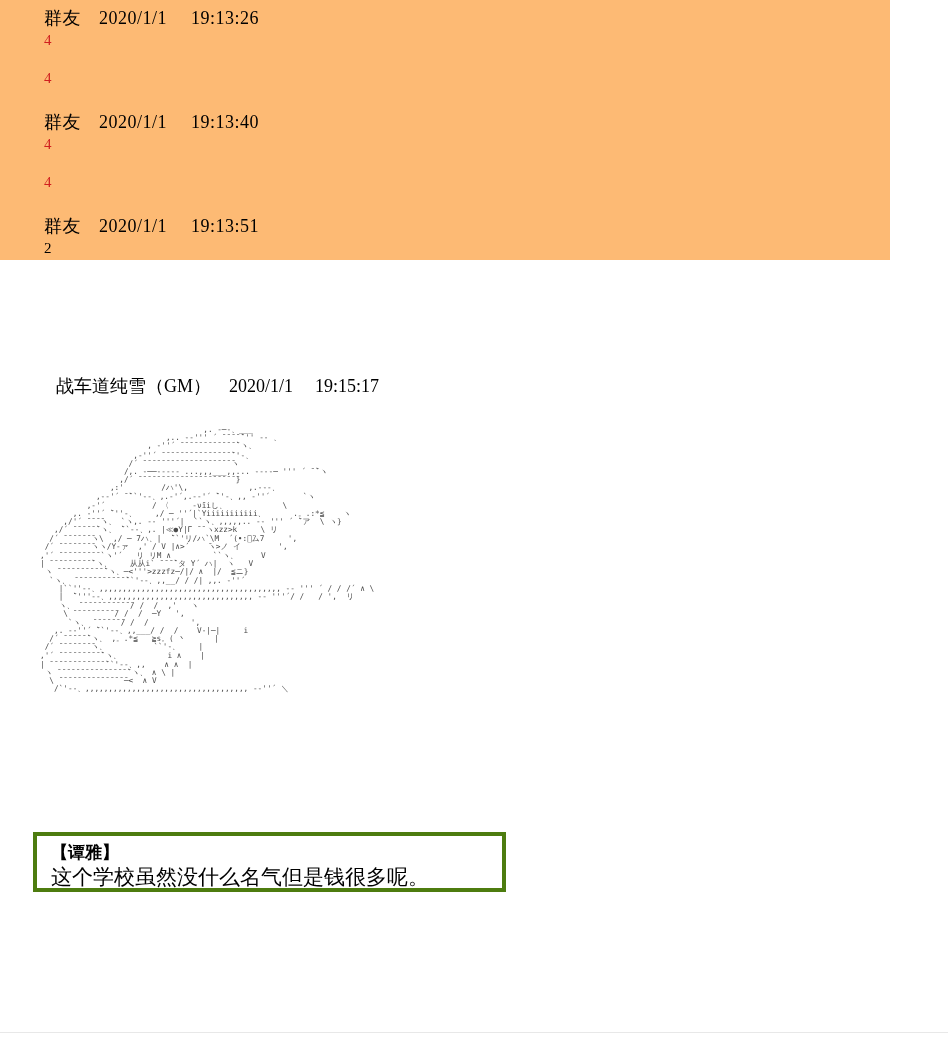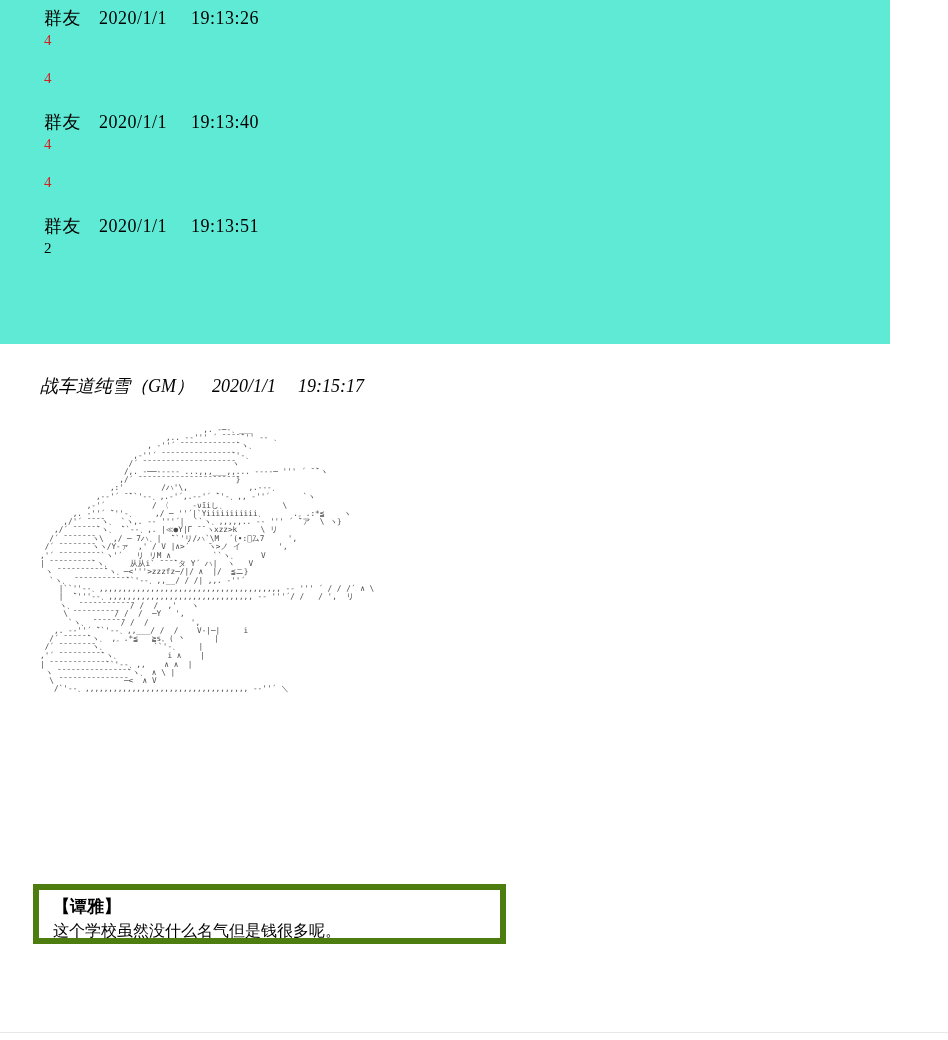--- a/index.html
+++ b/index.html
@@ -19,22 +19,22 @@
     position: relative;
     width: 948px;
     height: 1040px;
   }
   
   .log-block {
     position: absolute;
     left: 0;
     top: 0;
     width: 890px;
-    height: 344px;
-    background: #5eead4;
+    height: 260px;
+    background: #fdba74;
     box-sizing: border-box;
     padding: 4px 0 16px 0;
   }
   .log-entry {
     padding: 0 0 0 44px;
     margin: 0;
   }
   .log-head {
     font-family: "Liberation Serif", serif;
     font-size: 18px;
@@ -60,26 +60,25 @@
   }
   .log-body.plain {
     color: #000000;
   }
   .log-gap {
     height: 20px;
   }
   
   .gm-line {
     position: absolute;
-    left: 40px;
+    left: 56px;
     font-size: 18px;
     line-height: 24px;
     white-space: pre;
     font-family: "Liberation Serif", serif;
-    font-style: italic;
   }
   .gm-line .date {
     margin-left: 18px;
   }
   .gm-line .time {
     margin-left: 22px;
   }
   #gm1 { top: 374px; }
   #gm2 { top: 975px; }
   
@@ -94,36 +93,36 @@
     letter-spacing: 0px;
     white-space: pre;
     color: #4a4a4a;
     transform: scale(1.02);
     transform-origin: top left;
   }
   
   .dialogue-box {
     position: absolute;
     left: 33px;
-    top: 884px;
+    top: 832px;
     width: 473px;
     height: 60px;
-    border: 6px solid #4d7c0f;
+    border: 4px solid #4d7c0f;
     box-sizing: border-box;
     background: #ffffff;
     padding: 5px 10px 0 14px;
   }
   .dialogue-speaker {
     font-size: 17px;
     line-height: 24px;
     font-weight: bold;
     font-family: "Liberation Serif", serif;
   }
   .dialogue-text {
-    font-size: 16px;
+    font-size: 21px;
     line-height: 24px;
     font-family: "Liberation Serif", serif;
   }
   .bottom-rule {
     position: absolute;
     left: 0;
     top: 1032px;
     width: 948px;
     height: 1px;
     background: #e8e8e8;

